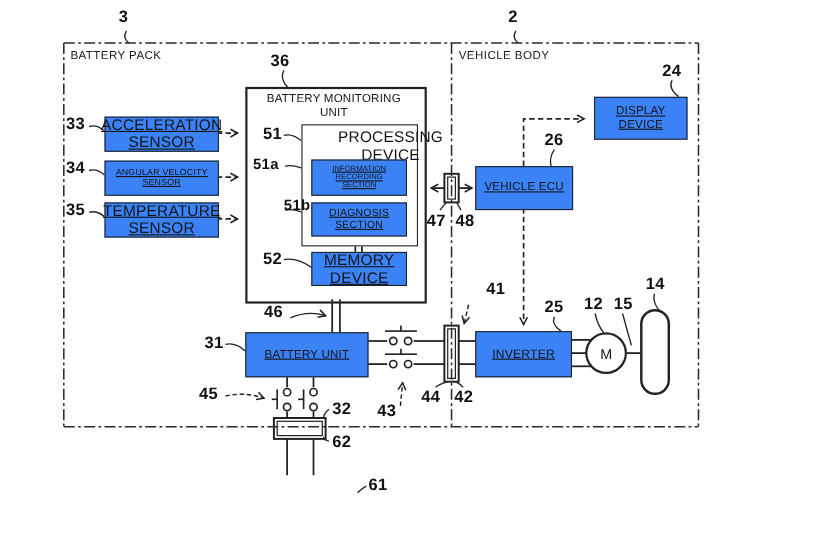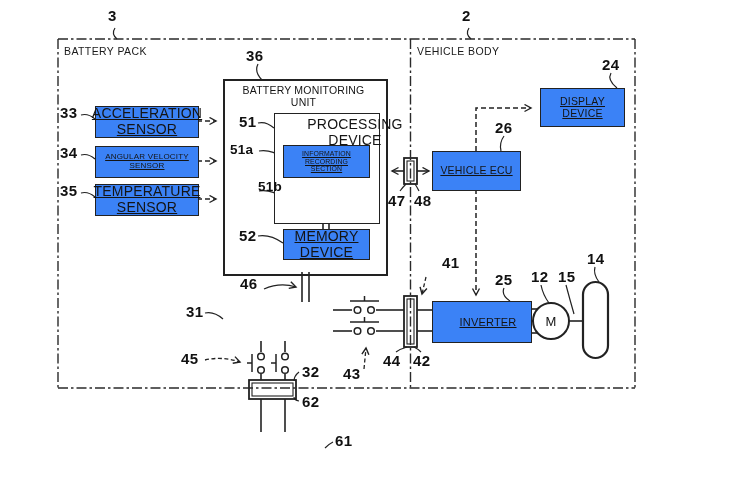--- a/index.html
+++ b/index.html
@@ -185,27 +185,30 @@
   <div class="bmu-title" style="left:223px;top:84px;width:161px;">BATTERY MONITORING
 UNIT</div>
 
   <div class="container-box" style="left:274px;top:113px;width:104px;height:109px;border-width:1.8px;background:#fff;"></div>
   <div class="bmu-title f10" style="left:274px;top:116px;width:104px;padding-left:29px;">PROCESSING
 DEVICE</div>
 
   <div class="box f68" style="left:283px;top:145px;width:85px;height:31px;">INFORMATION
 RECORDING
 SECTION</div>
+  <div class="box f95" style="left:283px;top:184px;width:85px;height:29px;">DIAGNOSIS
+SECTION</div>
   <div class="box f10" style="left:283px;top:229px;width:85px;height:29px;">MEMORY
 DEVICE</div>
 
+  <div class="box f105" style="left:223px;top:302px;width:110px;height:39px;">BATTERY UNIT</div>
   <div class="box f105" style="left:432px;top:151px;width:87px;height:38px;">VEHICLE ECU</div>
   <div class="box f105" style="left:540px;top:88px;width:83px;height:37px;">DISPLAY
 DEVICE</div>
-  <div class="box f11" style="left:432px;top:301px;width:86px;height:40px;padding-left:12px;">INVERTER</div>
+  <div class="box f11" style="left:432px;top:301px;width:86px;height:40px;">INVERTER</div>
 
   <div class="motor-label" style="left:541px;top:311px;width:20px;height:20px;">M</div>
 
   <div class="ref" style="left:108px;top:8px;">3</div>
   <div class="ref" style="left:462px;top:8px;">2</div>
   <div class="ref" style="left:246px;top:48px;">36</div>
   <div class="ref" style="left:60px;top:105px;">33</div>
   <div class="ref" style="left:60px;top:145px;">34</div>
   <div class="ref" style="left:60px;top:183px;">35</div>
   <div class="ref" style="left:239px;top:114px;">51</div>

